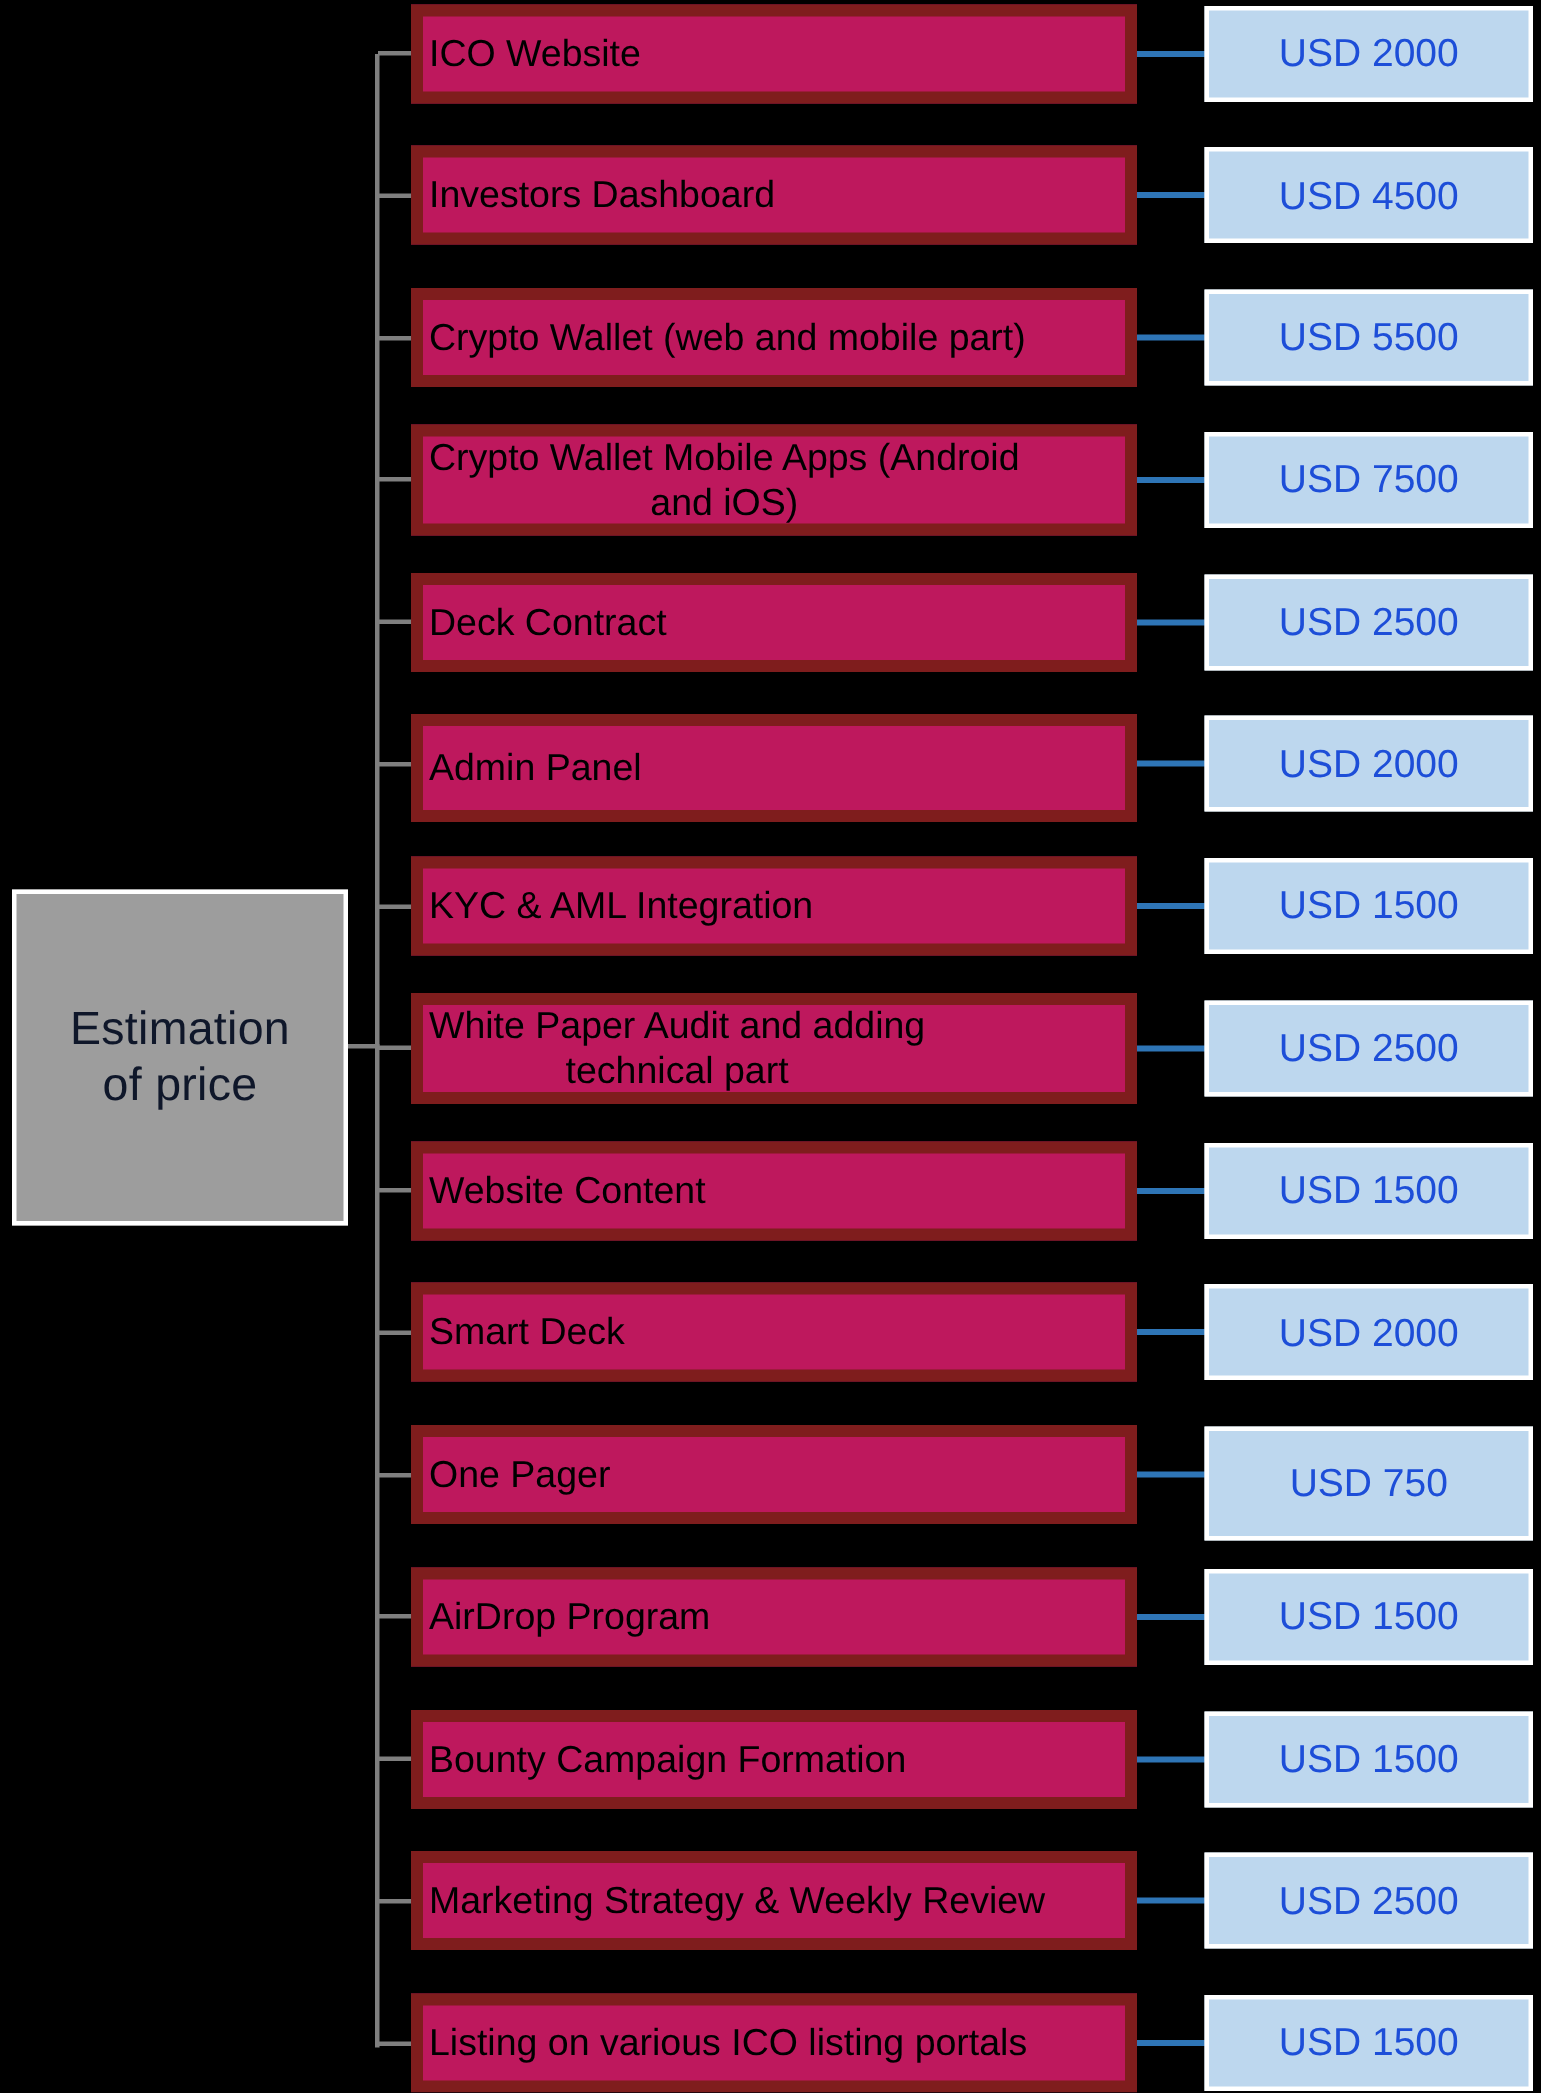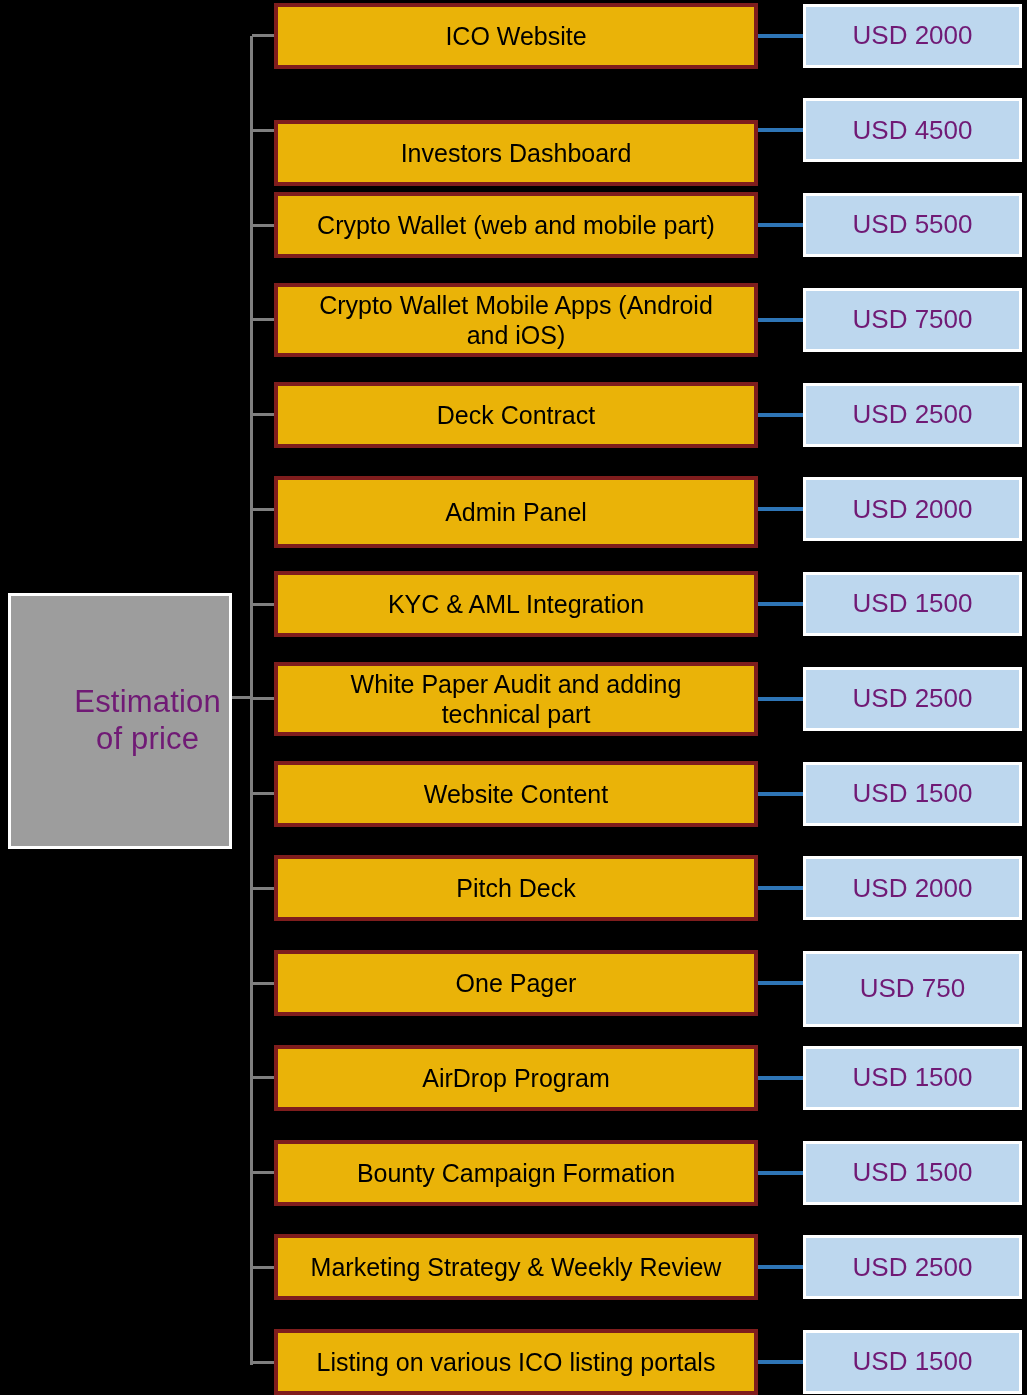--- a/index.html
+++ b/index.html
@@ -16,29 +16,29 @@
     overflow: hidden;
     font-family: "Liberation Sans", "DejaVu Sans", sans-serif;
   }
 
   
   .root-node {
     position: absolute;
     left: 8px;
     top: 593px;
     width: 224px;
-    height: 256px;
+    height: 224px;
     box-sizing: border-box;
     background: #9d9d9d;
     border: 3px solid #ffffff;
     display: flex;
     align-items: center;
-    justify-content: flex-end;
+    justify-content: center;
     text-align: center;
-    color: #701a75;
+    color: #0f172a;
     font-size: 31px;
     line-height: 1.18;
     letter-spacing: 0.2px;
   }
   .root-node .root-label {
     display: block;
     padding: 0 8px;
     white-space: pre-line;
   }
 
@@ -68,28 +68,27 @@
     width: 24px;
     height: 3px;
     background: #7f7f7f;
   }
 
   .item-box {
     position: absolute;
     left: 274px;
     width: 484px;
     box-sizing: border-box;
-    background: #eab308;
-    border: 4px solid #7f1d1d;
+    background: #be185d;
+    border: 8px solid #7f1d1d;
     color: #000000;
     font-size: 25px;
     line-height: 1.2;
     display: flex;
     align-items: center;
-    justify-content: center;
     text-align: center;
     padding: 2px 4px;
   }
   .item-box .item-label {
     display: block;
     white-space: pre-line;
   }
 
   .price-stub {
     position: absolute;
@@ -99,21 +98,21 @@
     background: #2e75b6;
   }
 
   .price-box {
     position: absolute;
     left: 803px;
     width: 219px;
     box-sizing: border-box;
     background: #bdd7ee;
     border: 3px solid #ffffff;
-    color: #701a75;
+    color: #1d4ed8;
     font-size: 26px;
     line-height: 1.2;
     display: flex;
     align-items: center;
     justify-content: center;
     text-align: center;
   }
 </style>
 </head>
 <body>
@@ -135,21 +134,21 @@
         <div class="item-box" style="top: 2.5px; height: 66px;">
           <span class="item-label">ICO Website</span>
         </div>
         <div class="price-stub" style="top: 33.5px;"></div>
         <div class="price-box" style="top: 3.5px; height: 64px;">
           <span>USD 2000</span>
         </div>
       </div>
       <div class="row">
         <div class="branch-stub" style="top: 128.75px;"></div>
-        <div class="item-box" style="top: 97.25px; height: 66px; margin-top: 23px;">
+        <div class="item-box" style="top: 97.25px; height: 66px;">
           <span class="item-label">Investors Dashboard</span>
         </div>
         <div class="price-stub" style="top: 128.25px;"></div>
         <div class="price-box" style="top: 98.25px; height: 64px;">
           <span>USD 4500</span>
         </div>
       </div>
       <div class="row">
         <div class="branch-stub" style="top: 223.5px;"></div>
         <div class="item-box" style="top: 192px; height: 66px;">
@@ -218,21 +217,21 @@
           <span class="item-label">Website Content</span>
         </div>
         <div class="price-stub" style="top: 791.5px;"></div>
         <div class="price-box" style="top: 761.5px; height: 64px;">
           <span>USD 1500</span>
         </div>
       </div>
       <div class="row">
         <div class="branch-stub" style="top: 886.75px;"></div>
         <div class="item-box" style="top: 855.25px; height: 66px;">
-          <span class="item-label">Pitch Deck</span>
+          <span class="item-label">Smart Deck</span>
         </div>
         <div class="price-stub" style="top: 886.25px;"></div>
         <div class="price-box" style="top: 856.25px; height: 64px;">
           <span>USD 2000</span>
         </div>
       </div>
       <div class="row">
         <div class="branch-stub" style="top: 981.5px;"></div>
         <div class="item-box" style="top: 950px; height: 66px;">
           <span class="item-label">One Pager</span>

